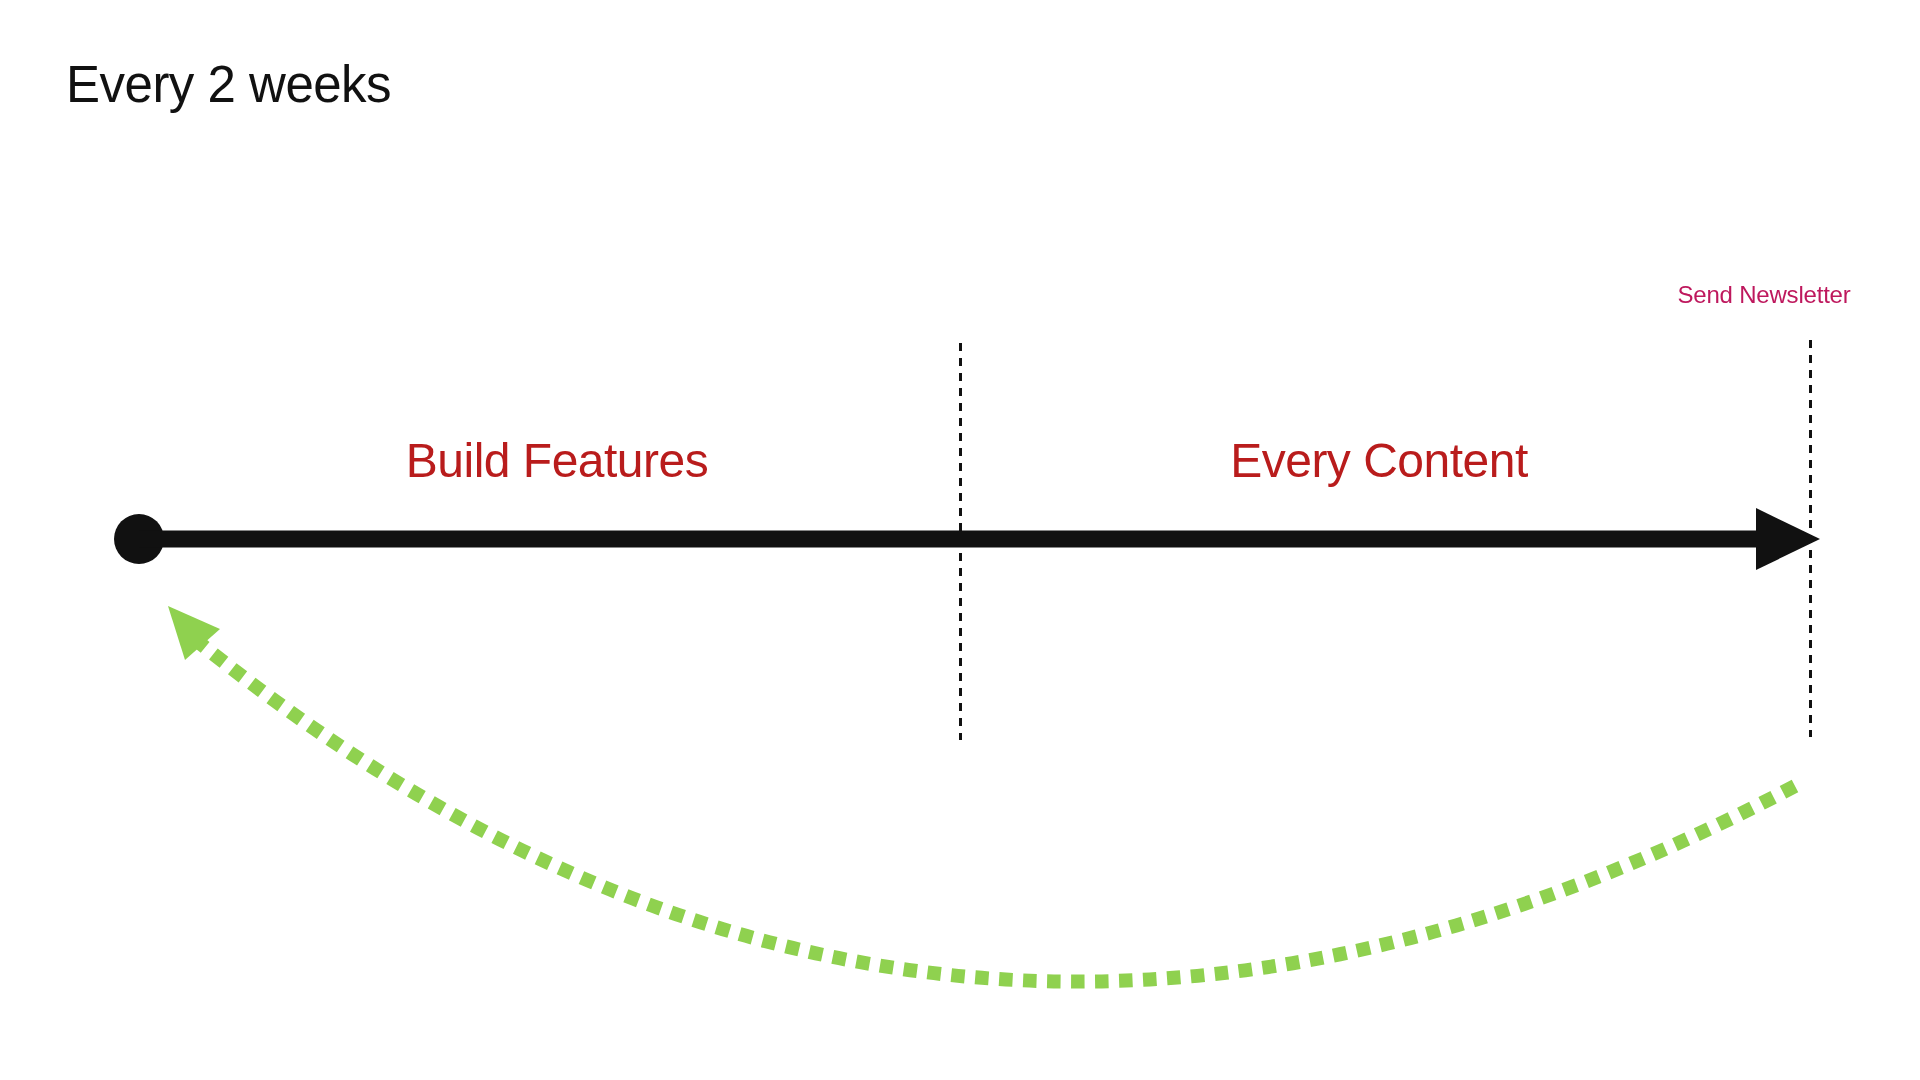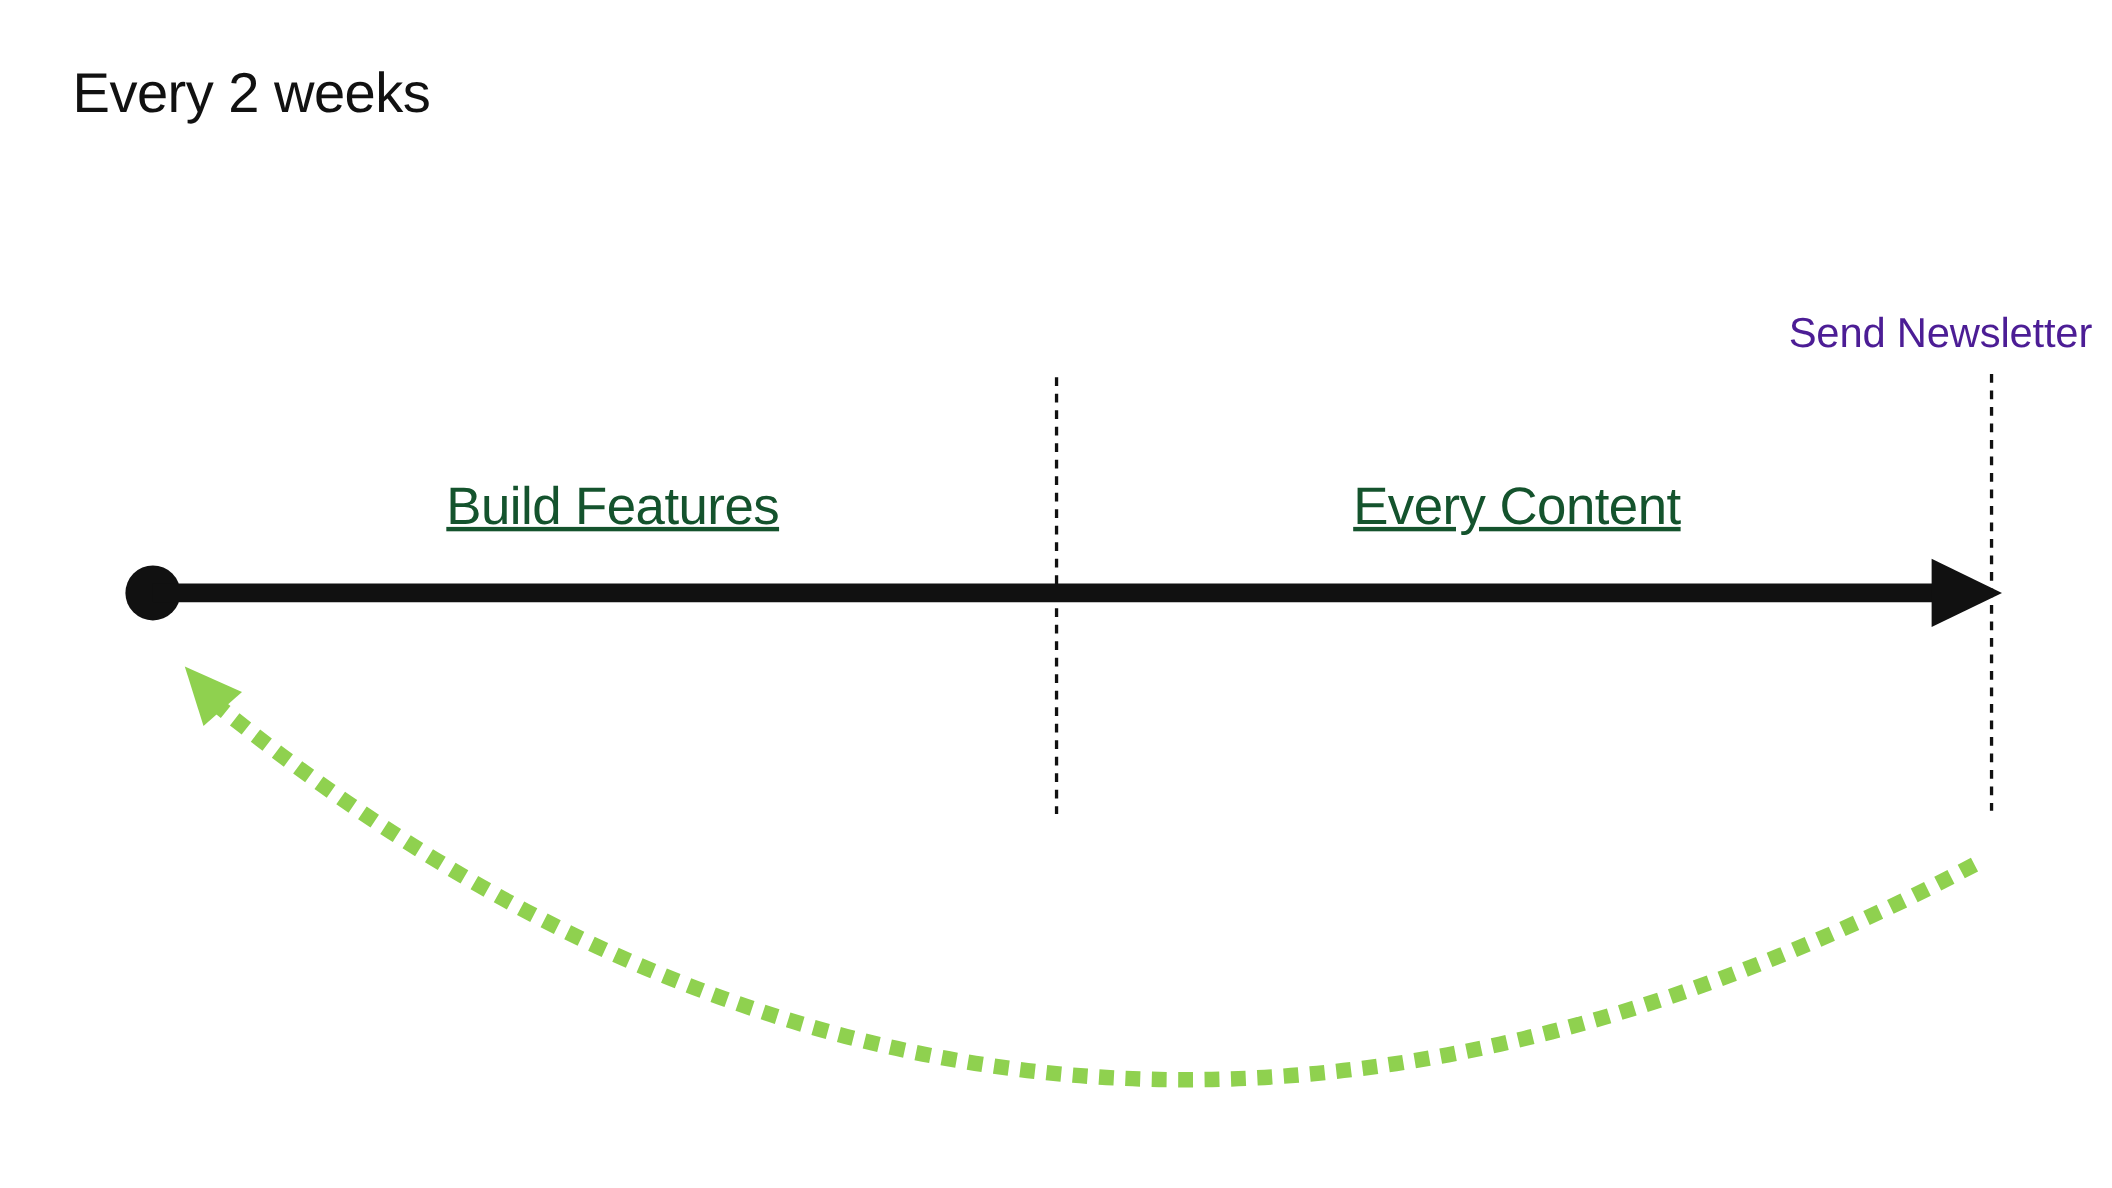--- a/index.html
+++ b/index.html
@@ -28,36 +28,35 @@
     white-space: nowrap;
   }
   .phase-label {
     position: absolute;
     top: 433px;
     transform: translateX(-50%);
     font-size: 48px;
     line-height: 1.15;
     letter-spacing: -0.5px;
     font-weight: 500;
-    color: #14532d;
+    color: #b91c1c;
     white-space: nowrap;
-    text-decoration: underline;
   }
   .phase-label.build { left: 557px; }
   .phase-label.write { left: 1379px; }
   .milestone-label {
     position: absolute;
     top: 281px;
     left: 1764px;
     transform: translateX(-50%);
-    font-size: 38px;
+    font-size: 24px;
     line-height: 1.2;
     letter-spacing: -0.2px;
     font-weight: 500;
-    color: #4c1d95;
+    color: #be185d;
     white-space: nowrap;
   }
   svg.diagram-layer {
     position: absolute;
     left: 0;
     top: 0;
     width: 1920px;
     height: 1080px;
   }
 </style>

